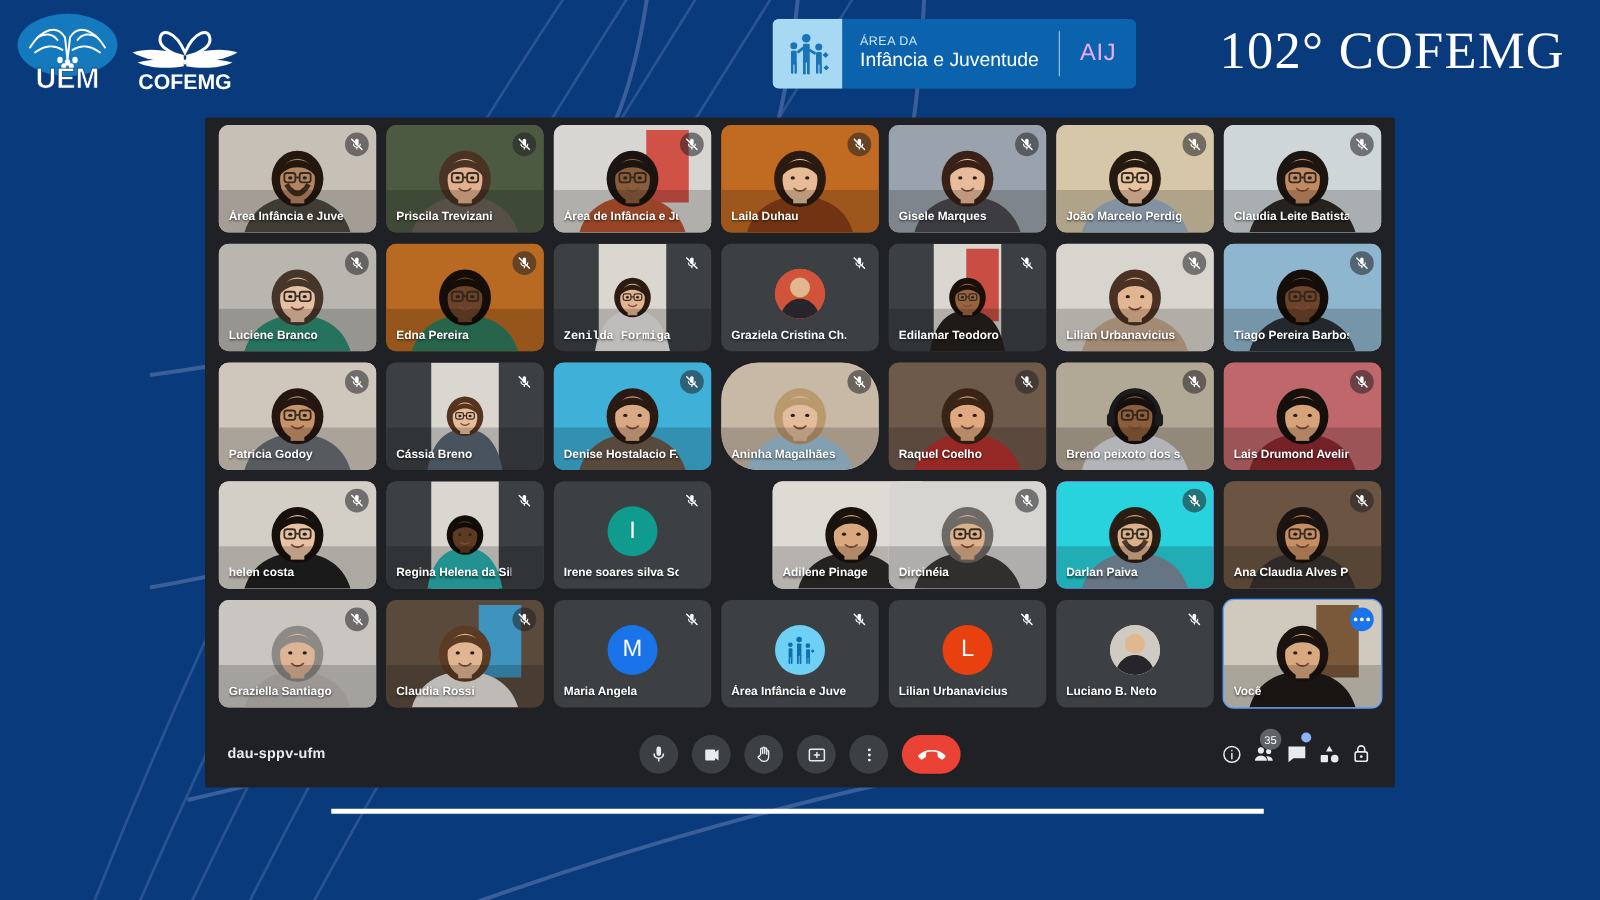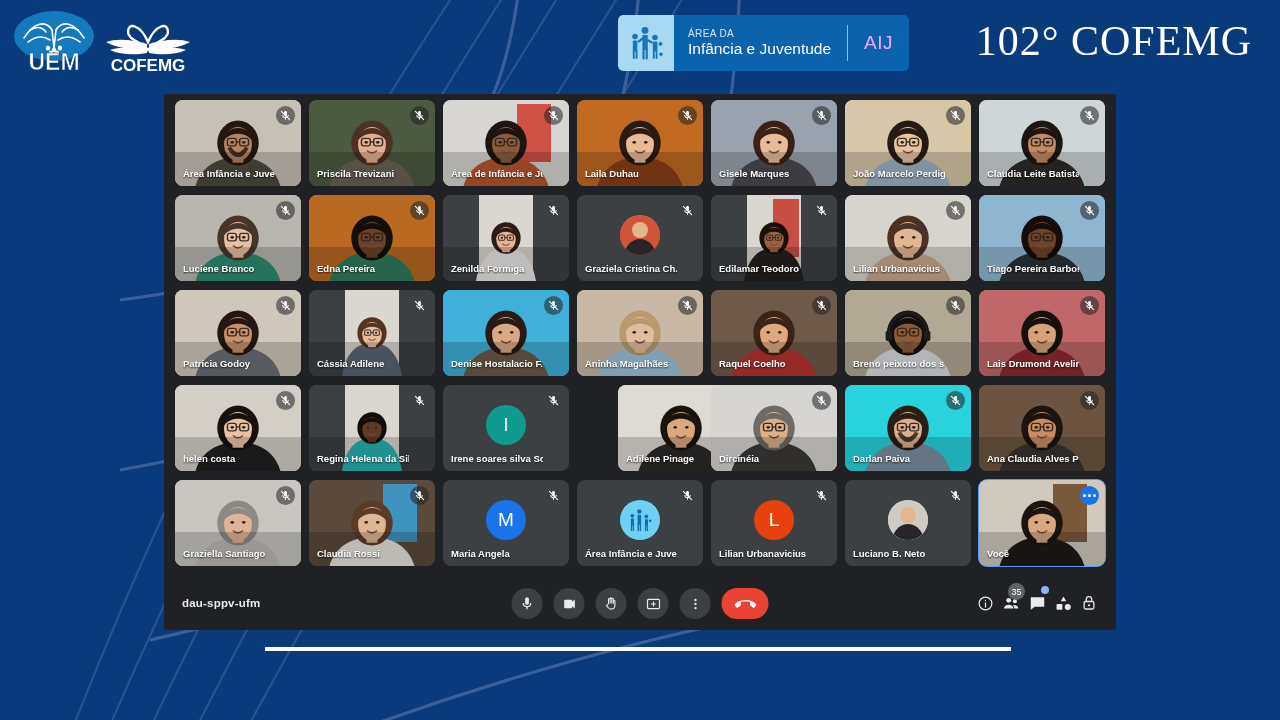--- a/index.html
+++ b/index.html
@@ -400,21 +400,21 @@
           </svg>
           <div class="mic-off">
             <svg width="11" height="11" viewBox="0 0 24 24" fill="#ffffff">
               <path d="M12 14a3 3 0 0 0 3-3V5a3 3 0 0 0-6 0v6a3 3 0 0 0 3 3z"></path>
               <path d="M17 11a5 5 0 0 1-10 0H5a7 7 0 0 0 6 6.9V21h2v-3.1A7 7 0 0 0 19 11z"></path>
               <path d="M3 3 L21 21" stroke="#ffffff" stroke-width="2.4" stroke-linecap="round"></path>
             </svg>
           </div>
           <div class="tile-name">Edna Pereira</div>
         </div>
-        <div class="tile" style="left: 268px; top: 95px; background: rgb(60, 64, 67);">
+        <div class="tile" style="left: 268px; top: 95px; background: rgb(60, 64, 67); font-family: Liberation Mono, monospace;">
           <svg class="photo" viewBox="0 0 126 86" preserveAspectRatio="none">
             <rect x="0" y="0" width="126" height="86" fill="#3c4043"></rect>
             <rect x="0" y="0" width="126" height="86" fill="#3c4043"></rect>
             <rect x="36" y="0" width="54" height="86" fill="#dad6d0"></rect>
             <path d="M33 86 C 37.8 57.2, 52.8 53, 63 53.36 C 73.2 53, 88.2 57.2, 93 86 Z" fill="#e9e7e4"></path>
             <ellipse cx="63" cy="43" rx="14.64" ry="15.84" fill="#2b1b12"></ellipse>
             <rect x="59.16" y="50" width="7.68" height="7.199999999999999" fill="#e2b492"></rect>
             <ellipse cx="63" cy="44" rx="9.84" ry="12" fill="#e2b492"></ellipse>
             <path d="M52.68 42.2 C 53.4 29.6, 72.6 29.6, 73.32 42.2 C 69 35, 57 35, 52.68 42.2 Z" fill="#2b1b12"></path>
             <ellipse cx="58.92" cy="42.8" rx="1.2000000000000002" ry="0.96" fill="#2a201a"></ellipse>
@@ -578,21 +578,21 @@
             </g>
             <rect x="0" y="52" width="126" height="34" fill="#000" opacity="0.18"></rect>
           </svg>
           <div class="mic-off plain">
             <svg width="11" height="11" viewBox="0 0 24 24" fill="#ffffff">
               <path d="M12 14a3 3 0 0 0 3-3V5a3 3 0 0 0-6 0v6a3 3 0 0 0 3 3z"></path>
               <path d="M17 11a5 5 0 0 1-10 0H5a7 7 0 0 0 6 6.9V21h2v-3.1A7 7 0 0 0 19 11z"></path>
               <path d="M3 3 L21 21" stroke="#ffffff" stroke-width="2.4" stroke-linecap="round"></path>
             </svg>
           </div>
-          <div class="tile-name">Cássia Adilene</div>
+          <div class="tile-name">Cássia Breno</div>
         </div>
         <div class="tile" style="left: 268px; top: 190px; background: rgb(63, 176, 216);">
           <svg class="photo" viewBox="0 0 126 86" preserveAspectRatio="none">
             <rect x="0" y="0" width="126" height="86" fill="#3fb0d8"></rect>
             <path d="M20.5 86 C 27.299999999999997 62.7, 48.55 56.75, 63 57.26 C 77.45 56.75, 98.7 62.7, 105.5 86 Z" fill="#6b5a4a"></path>
             <ellipse cx="63" cy="43" rx="20.74" ry="22.44" fill="#2a1a12"></ellipse>
             <rect x="57.56" y="52.5" width="10.88" height="10.2" fill="#d9a884"></rect>
             <ellipse cx="63" cy="44" rx="13.94" ry="17" fill="#d9a884"></ellipse>
             <path d="M48.38 41.45 C 49.4 23.6, 76.6 23.6, 77.62 41.45 C 71.5 31.25, 54.5 31.25, 48.38 41.45 Z" fill="#2a1a12"></path>
             <ellipse cx="57.22" cy="42.3" rx="1.7000000000000002" ry="1.36" fill="#2a201a"></ellipse>
@@ -602,21 +602,21 @@
           </svg>
           <div class="mic-off">
             <svg width="11" height="11" viewBox="0 0 24 24" fill="#ffffff">
               <path d="M12 14a3 3 0 0 0 3-3V5a3 3 0 0 0-6 0v6a3 3 0 0 0 3 3z"></path>
               <path d="M17 11a5 5 0 0 1-10 0H5a7 7 0 0 0 6 6.9V21h2v-3.1A7 7 0 0 0 19 11z"></path>
               <path d="M3 3 L21 21" stroke="#ffffff" stroke-width="2.4" stroke-linecap="round"></path>
             </svg>
           </div>
           <div class="tile-name">Denise Hostalacio F...</div>
         </div>
-        <div class="tile" style="left: 402px; top: 190px; background: rgb(200, 185, 166);">
+        <div class="tile" style="left: 402px; top: 190px; background: rgb(200, 185, 166); border-radius: 30px;">
           <svg class="photo" viewBox="0 0 126 86" preserveAspectRatio="none">
             <rect x="0" y="0" width="126" height="86" fill="#c8b9a6"></rect>
             <path d="M20.5 86 C 27.299999999999997 62.7, 48.55 56.75, 63 57.26 C 77.45 56.75, 98.7 62.7, 105.5 86 Z" fill="#9fc4d8"></path>
             <ellipse cx="63" cy="43" rx="20.74" ry="22.44" fill="#b99a6f"></ellipse>
             <rect x="57.56" y="52.5" width="10.88" height="10.2" fill="#e2bd9c"></rect>
             <ellipse cx="63" cy="44" rx="13.94" ry="17" fill="#e2bd9c"></ellipse>
             <path d="M48.38 41.45 C 49.4 23.6, 76.6 23.6, 77.62 41.45 C 71.5 31.25, 54.5 31.25, 48.38 41.45 Z" fill="#b99a6f"></path>
             <ellipse cx="57.22" cy="42.3" rx="1.7000000000000002" ry="1.36" fill="#2a201a"></ellipse>
             <ellipse cx="68.78" cy="42.3" rx="1.7000000000000002" ry="1.36" fill="#2a201a"></ellipse>
             <path d="M57.9 50.46 Q 63 55.22 68.1 50.46" fill="none" stroke="#7d4b3c" stroke-width="1.53"></path>

